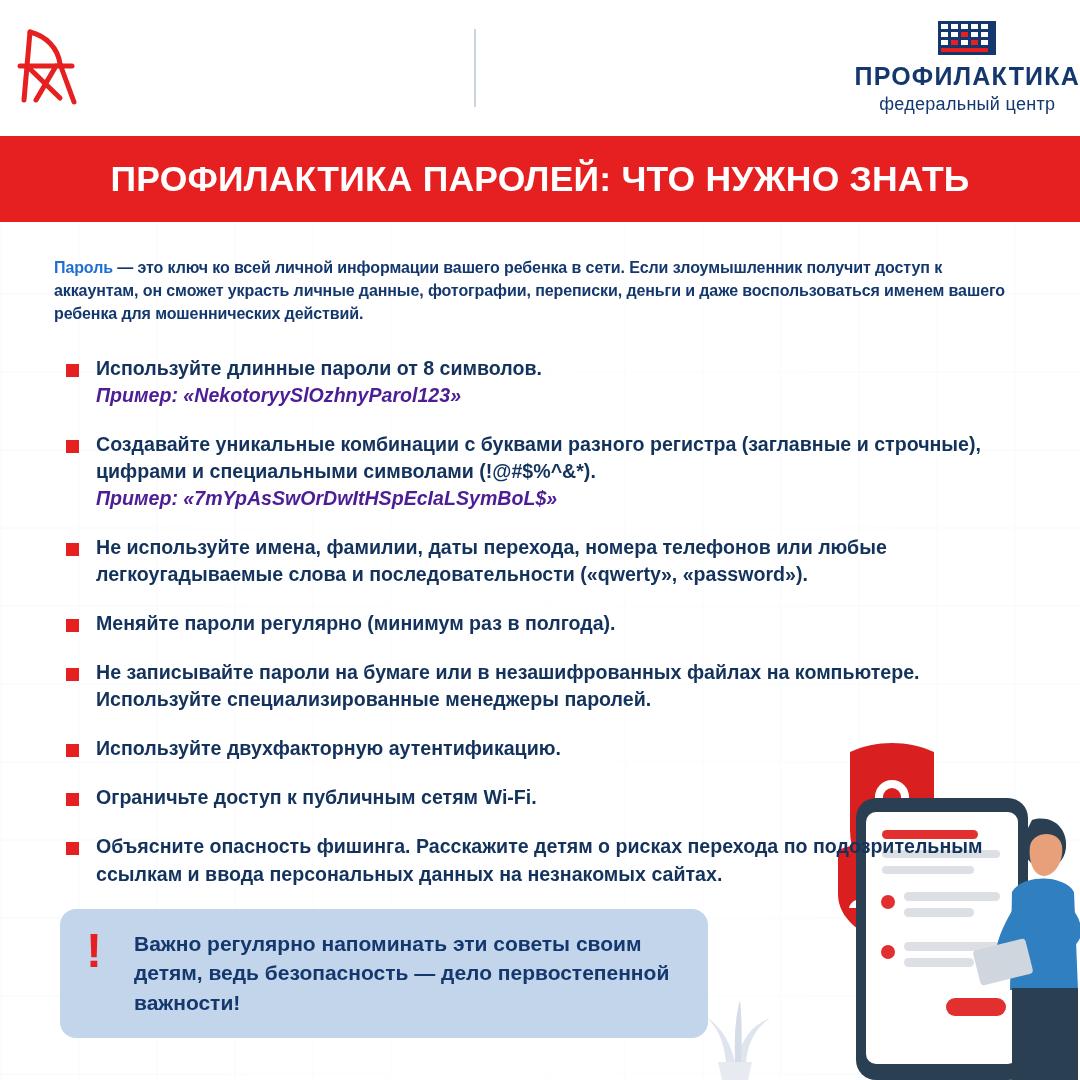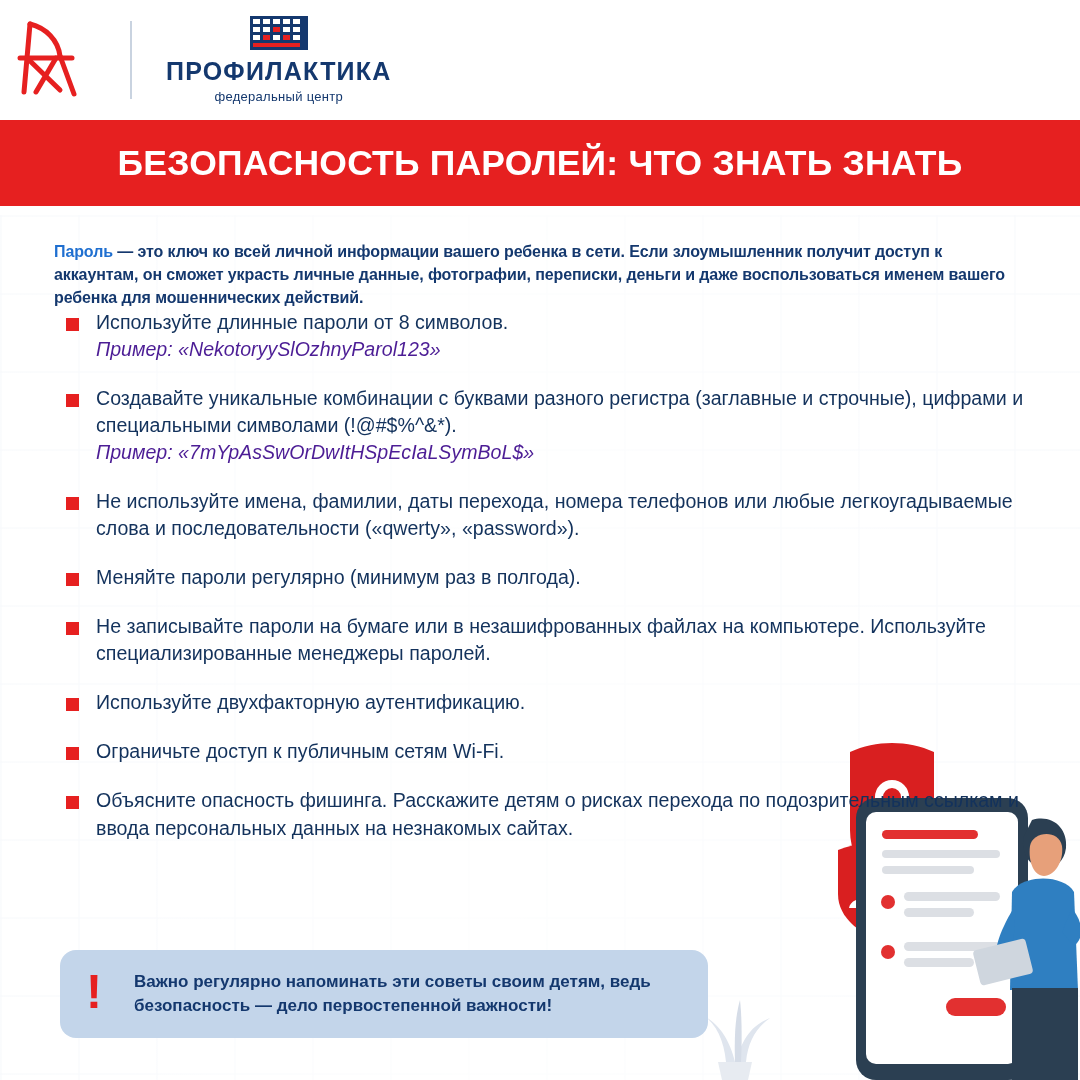--- a/index.html
+++ b/index.html
@@ -26,39 +26,39 @@
     content: "";
     position: absolute;
     left: 0; top: 0; right: 0; bottom: 0;
     background: linear-gradient(to right, rgba(255,255,255,0.82) 0%, rgba(255,255,255,0.95) 45%, rgba(255,255,255,0.82) 100%);
   }
 
   
   .topbar {
     position: relative;
     z-index: 3;
-    height: 120px;
+    height: 136px;
     display: flex;
     align-items: center;
-    justify-content: flex-start;
+    justify-content: space-between;
     gap: 34px;
     background: #fff;
   }
   .chair-logo { width: 96px; height: 84px; }
   .divider-v { width: 2px; height: 78px; background: #c9d3e0; }
   .brand { display: flex; flex-direction: column; align-items: center; }
   .brand-mark { width: 58px; height: 34px; margin-bottom: 7px; }
   .brand-title {
     font-size: 25px;
     font-weight: bold;
     letter-spacing: 1.2px;
     color: #14386e;
   }
   .brand-sub {
-    font-size: 13px;
+    font-size: 18px;
     color: #14386e;
     letter-spacing: 0.3px;
     margin-top: 3px;
   }
 
   
   .title-band {
     position: relative;
     z-index: 3;
     background: #e62020;
@@ -86,20 +86,22 @@
     font-size: 16px;
     font-weight: bold;
     color: #14386e;
     line-height: 1.44;
     letter-spacing: -0.1px;
   }
   .lede .kw { color: #1f6fd0; }
 
   ul.tips {
     list-style: none;
+    margin-top: 30px;
+    font-weight: bold;
   }
   ul.tips > li {
     position: relative;
     padding-left: 42px;
     margin-bottom: 22px;
     color: #13325c;
     font-size: 19.6px;
     line-height: 1.38;
   }
   ul.tips > li::before {
@@ -129,21 +131,21 @@
     position: absolute;
     left: 26px; top: 20px;
     color: #e62020;
     font-size: 48px;
     font-weight: bold;
     line-height: 0.92;
   }
   .note p {
     color: #14386e;
     font-weight: bold;
-    font-size: 17px;
+    font-size: 21px;
     line-height: 1.42;
   }
 
   
   .illus {
     position: absolute;
     right: 0; bottom: 0;
     width: 420px; height: 400px;
     z-index: 1;
   }
@@ -190,21 +192,21 @@
         <rect x="33" y="19" width="7" height="5"></rect>
       </g>
       <rect x="3" y="27" width="47" height="4" fill="#e62020"></rect>
     </svg>
     <div class="brand-title">ПРОФИЛАКТИКА</div>
     <div class="brand-sub">федеральный центр</div>
   </div>
 </div>
 
 <div class="title-band">
-  <h1>БЕЗОПАСНОСТЬ ПАРОЛЕЙ: ЧТО ЗНАТЬ ЗНАТЬ</h1>
+  <h1>ПРОФИЛАКТИКА ПАРОЛЕЙ: ЧТО НУЖНО ЗНАТЬ</h1>
 </div>
 
 <div class="content">
   <p class="lede">
     <span class="kw">Пароль</span><span> — это ключ ко всей личной информации вашего ребенка в сети. Если злоумышленник получит доступ к аккаунтам, он сможет украсть личные данные, фотографии, переписки, деньги и даже воспользоваться именем вашего ребенка для мошеннических действий.</span>
   </p>
 
   <ul class="tips">
     <li>
       <span>Используйте длинные пароли от 8 символов.</span>

